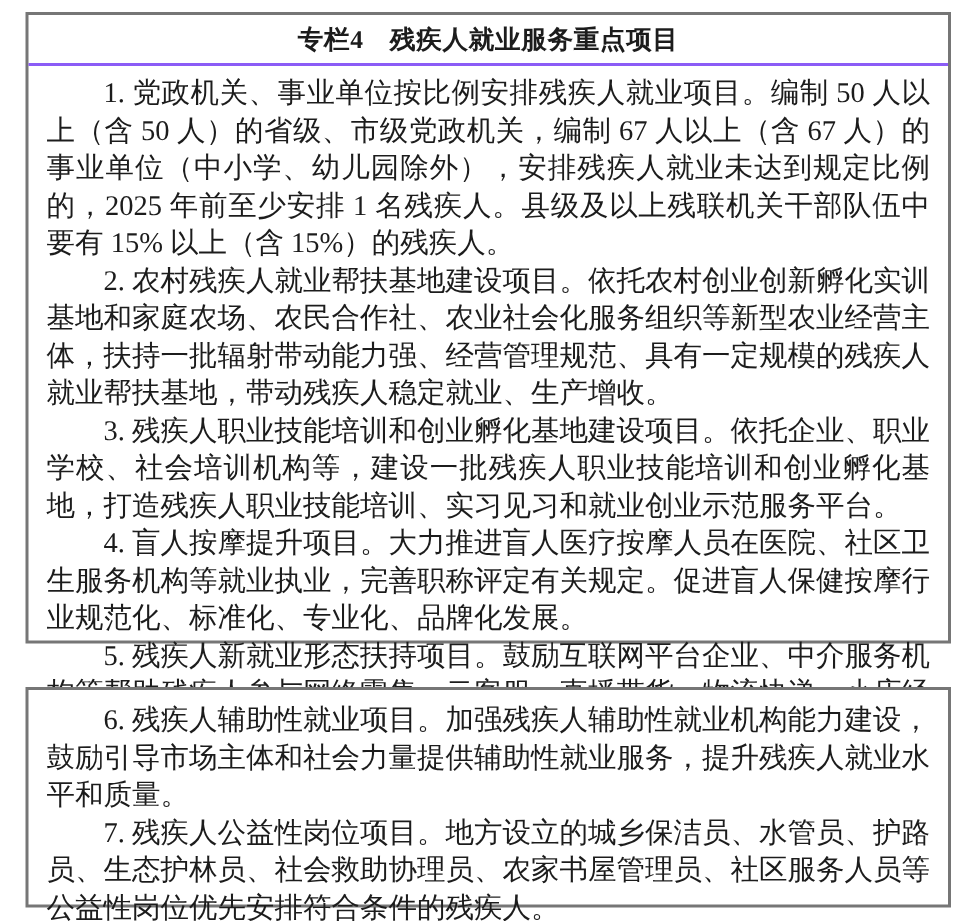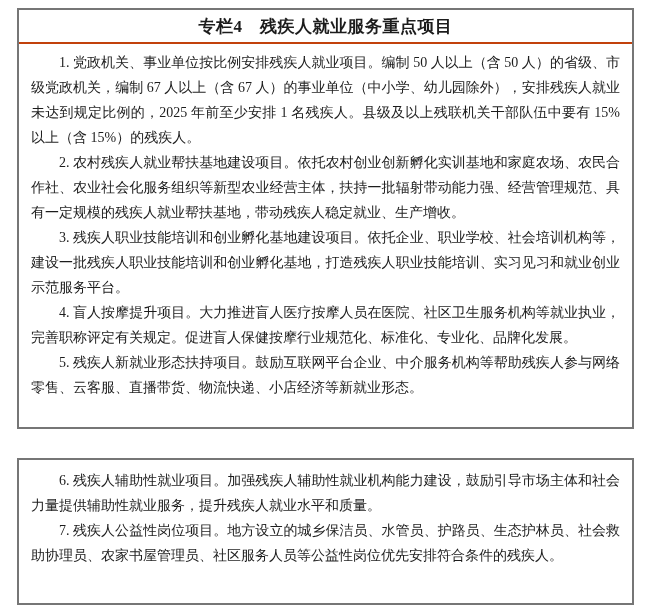--- a/index.html
+++ b/index.html
@@ -23,33 +23,33 @@
     width: 617px;
     background: #ffffff;
     border: 2px solid #767676;
   }
   .panel-main {
     top: 8px;
     height: 421px;
   }
   .panel-title {
     height: 34px;
-    border-bottom: 2px solid #c2410c;
+    border-bottom: 2px solid #8b5cf6;
     display: flex;
     align-items: center;
     justify-content: center;
     font-weight: bold;
     font-size: 17px;
     letter-spacing: 0.5px;
   }
   .panel-body {
     padding: 6px 12px 0 12px;
   }
   .para {
-    font-size: 14px;
+    font-size: 19px;
     line-height: 25px;
     text-align: justify;
     text-indent: 2em;
     word-break: break-all;
   }
   .panel-continued {
     top: 458px;
     height: 147px;
     padding: 8px 12px 0 12px;
   }

